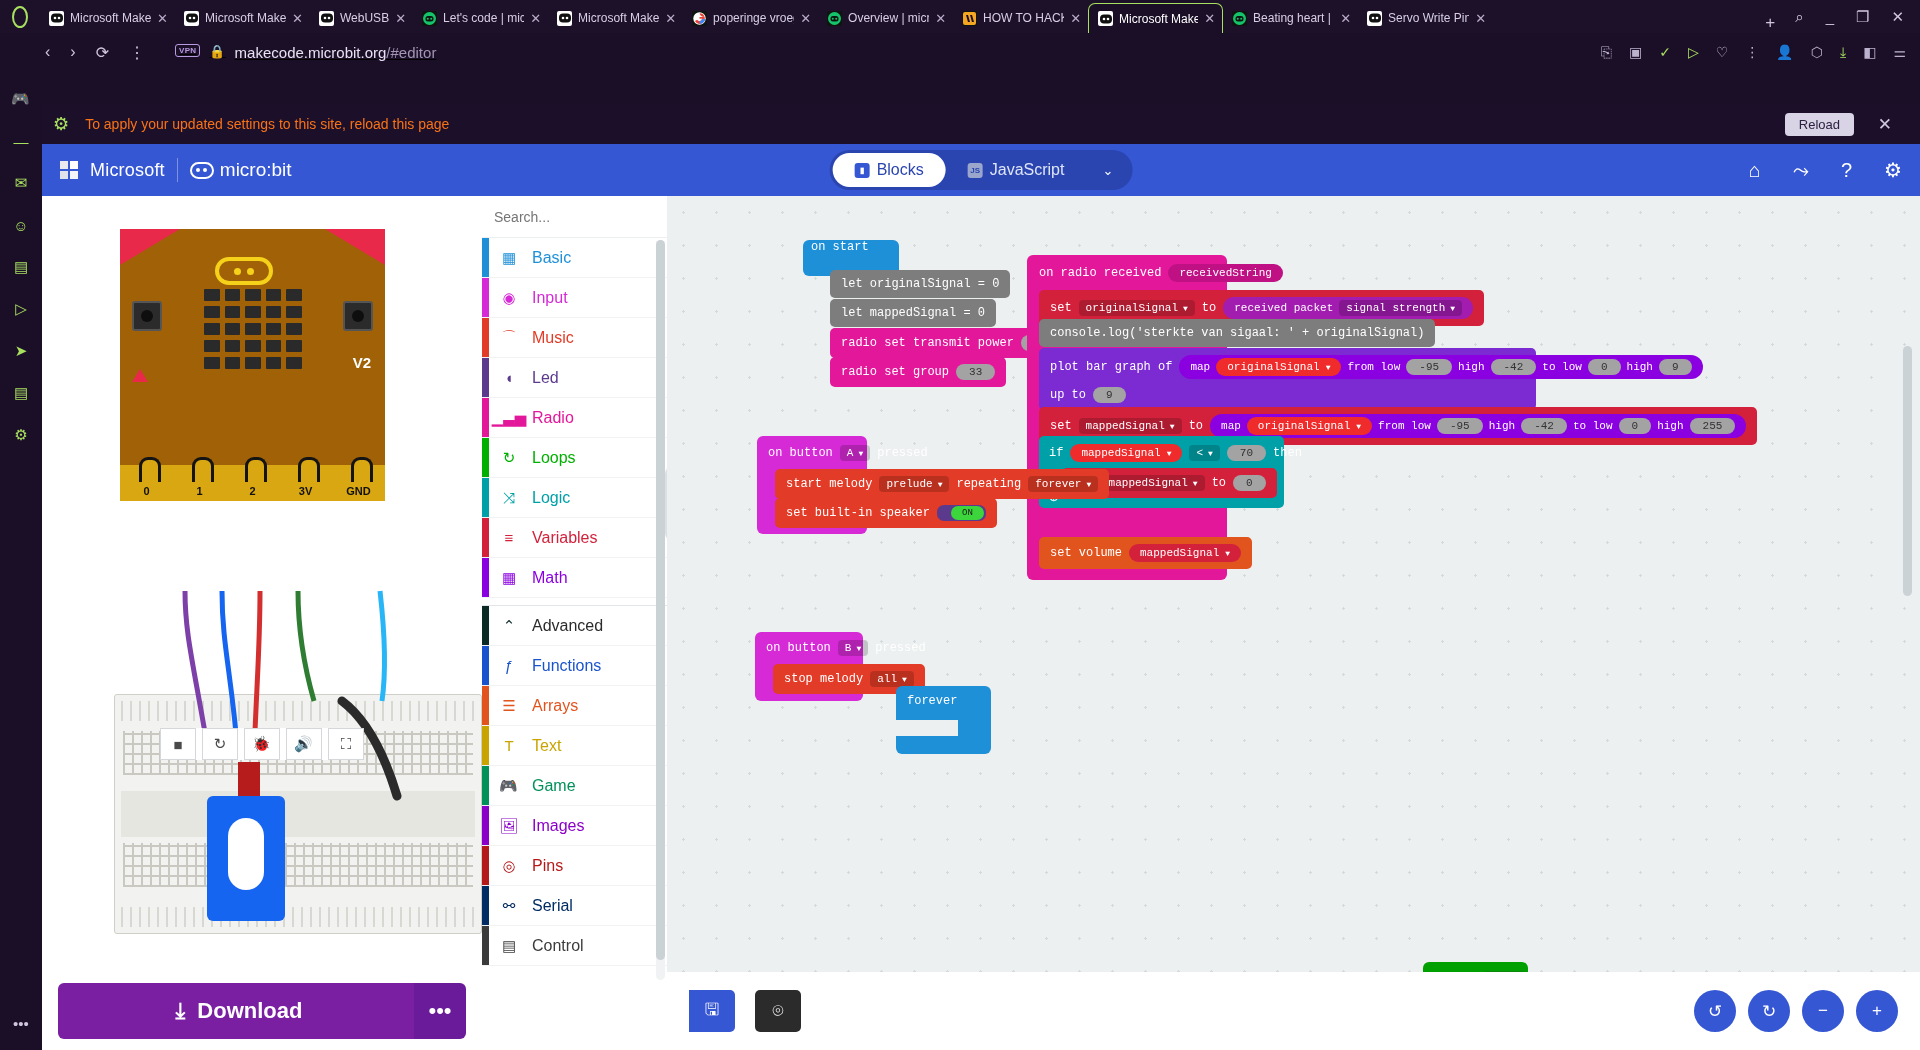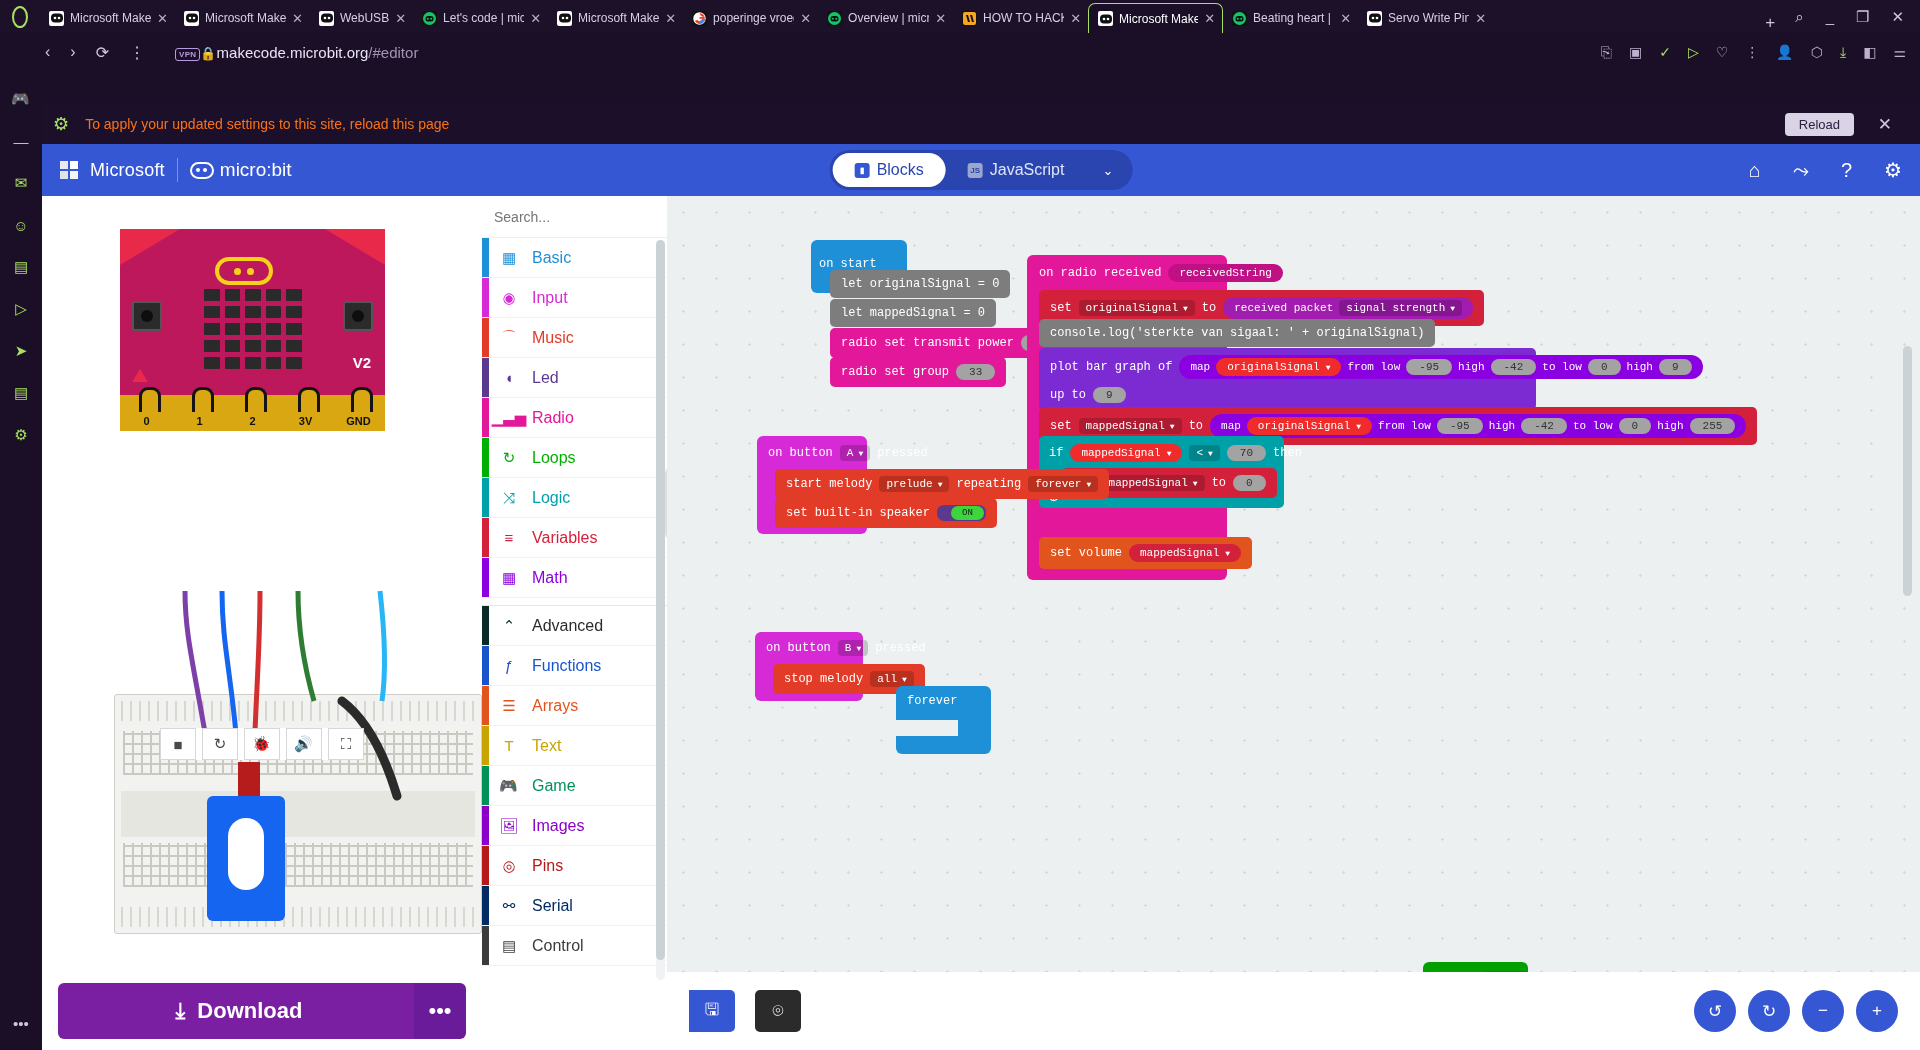--- a/index.html
+++ b/index.html
@@ -43,21 +43,21 @@
     color:#cfc6dd; font-size:15px;
   }
   .new-tab-btn { color:#cfc6dd; font-size:17px; padding:0 10px; }
 
   .browser-addressbar {
     position:absolute; top:33px; left:0; width:1920px; height:38px;
     background:#1b0f28; display:flex; align-items:center; padding-left:42px;
     border-left:3px solid #a8e05f;
   }
   .nav-btns { display:flex; align-items:center; gap:20px; color:#cfc6dd; font-size:16px; }
-  .url-wrap { display:flex; align-items:flex-end; gap:0; margin-left:30px; }
+  .url-wrap { display:flex; align-items:flex-start; gap:9px; margin-left:30px;text-decoration:underline; }
   .vpn-badge {
     border:1px solid #b79ae0; border-radius:3px; color:#b79ae0;
     font-size:8px; padding:1px 3px; letter-spacing:.3px; font-weight:bold;
   }
   .lock-icon { color:#c7a9f0; font-size:13px; }
   .url-text { color:#e8e2f2; font-size:15px; }
   .url-text .dim { color:#a195b5; }
   .addr-right {
     position:absolute; right:14px; top:0; height:38px;
     display:flex; align-items:center; gap:17px; color:#bdb2cd; font-size:14px;
@@ -138,22 +138,22 @@
 
   .mc-body { display:flex; height:854px; }
 
   
   .sim-pane {
     width:440px; background:#fff; position:relative; display:flex;
     flex-direction:column; align-items:center;
   }
   .sim-stage { width:100%; height:610px; position:relative; }
   .mb-board {
-    position:absolute; left:78px; top:33px; width:265px; height:202px;
-    background:#be185d; border-radius:3px;
+    position:absolute; left:78px; top:33px; width:265px; height:272px;
+    background:#a16207; border-radius:3px;
   }
   .mb-board .corner-l {
     position:absolute; left:0; top:0; width:60px; height:36px; background:#e8294a;
     clip-path:polygon(0 0, 100% 0, 0 100%);
   }
   .mb-board .corner-r {
     position:absolute; right:0; top:0; width:60px; height:36px; background:#e8294a;
     clip-path:polygon(100% 0, 100% 100%, 0 0);
   }
   .mb-logo-chip {
@@ -731,21 +731,21 @@
             </div>
           </div>
         <div class="tb-scroll">
             <b></b>
           </div>
         <div class="tb-collapse">‹</div>
       </div>
 
       <div class="workspace" id="ws">
 
-        <div class="blk" style="left:144px;top:44px;width:96px;background:#1e90d8;border-radius:6px;padding:17px 8px 22px 8px;">
+        <div class="blk" style="left:136px;top:44px;width:96px;background:#1e90d8;border-radius:6px;padding:0 8px 22px 8px;">
           <div class="row">on start</div>
         </div>
         <div class="blk stmt" style="left:163px;top:74px;background:#7d7d7d;">
           <span>let originalSignal = 0</span>
         </div>
         <div class="blk stmt" style="left:163px;top:103px;background:#7d7d7d;">
           <span>let mappedSignal = 0</span>
         </div>
         <div class="blk stmt" style="left:163px;top:132px;background:#e3179a;">
           <span>radio set transmit power</span>

